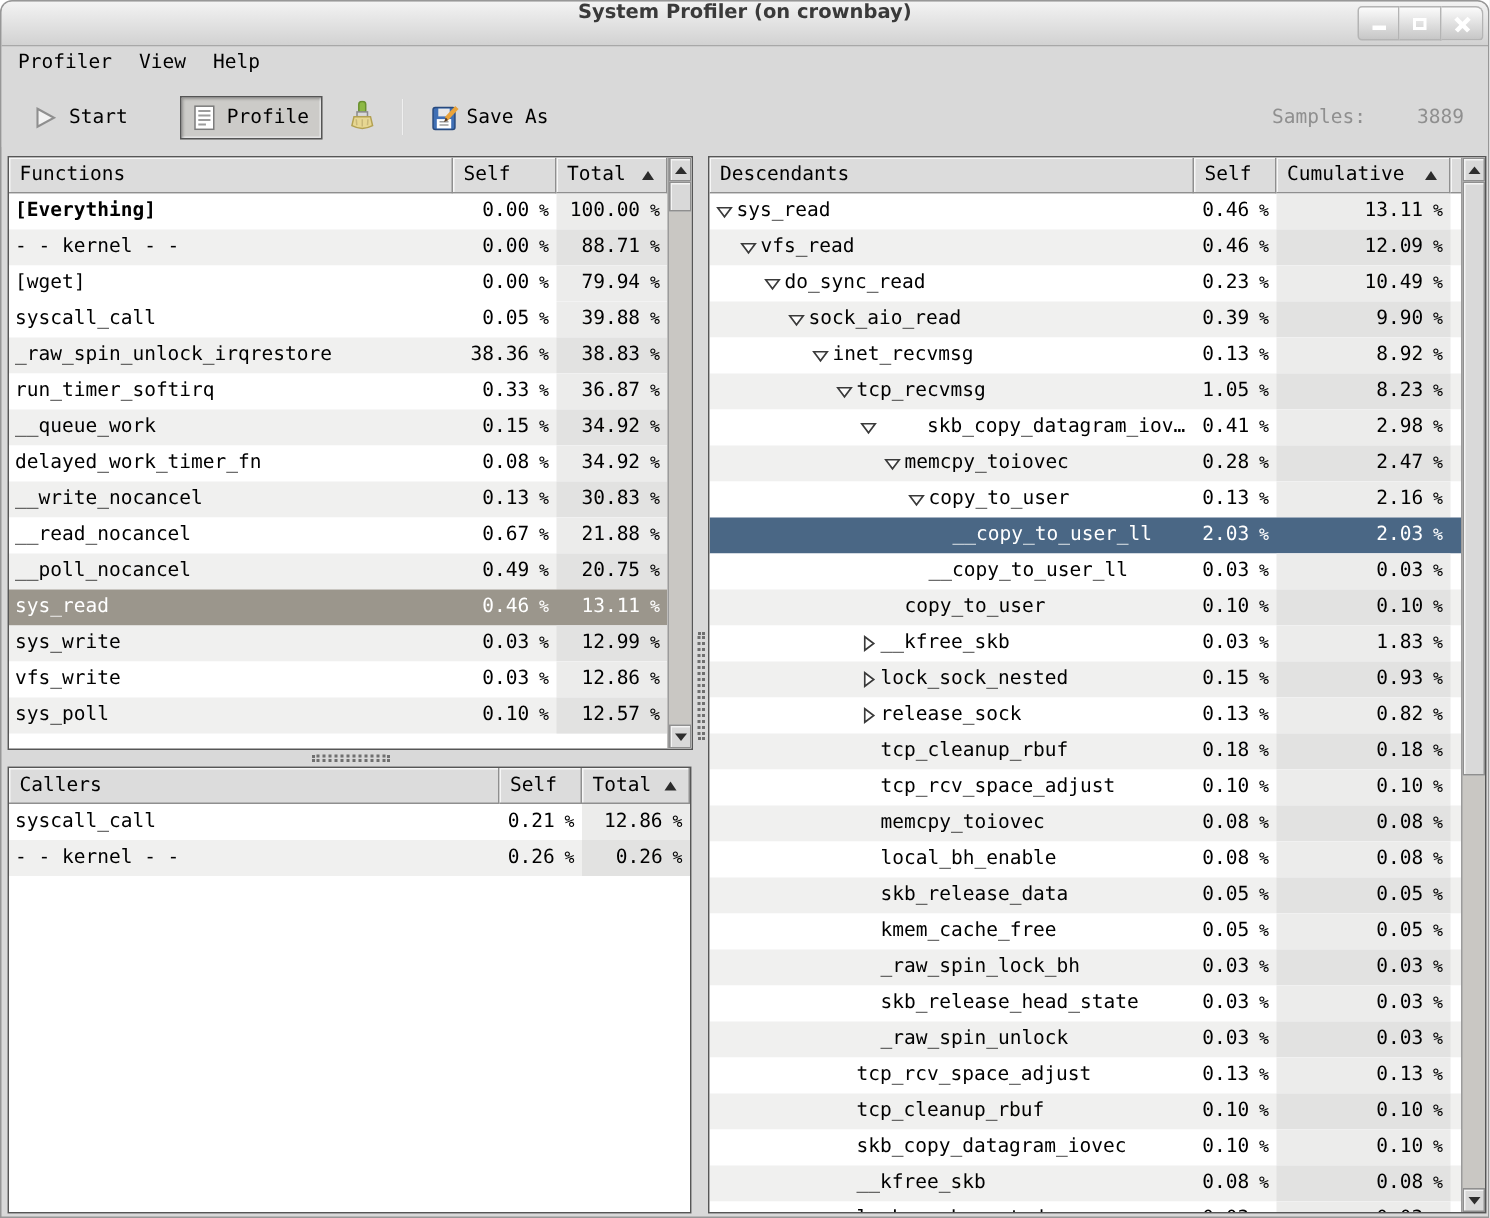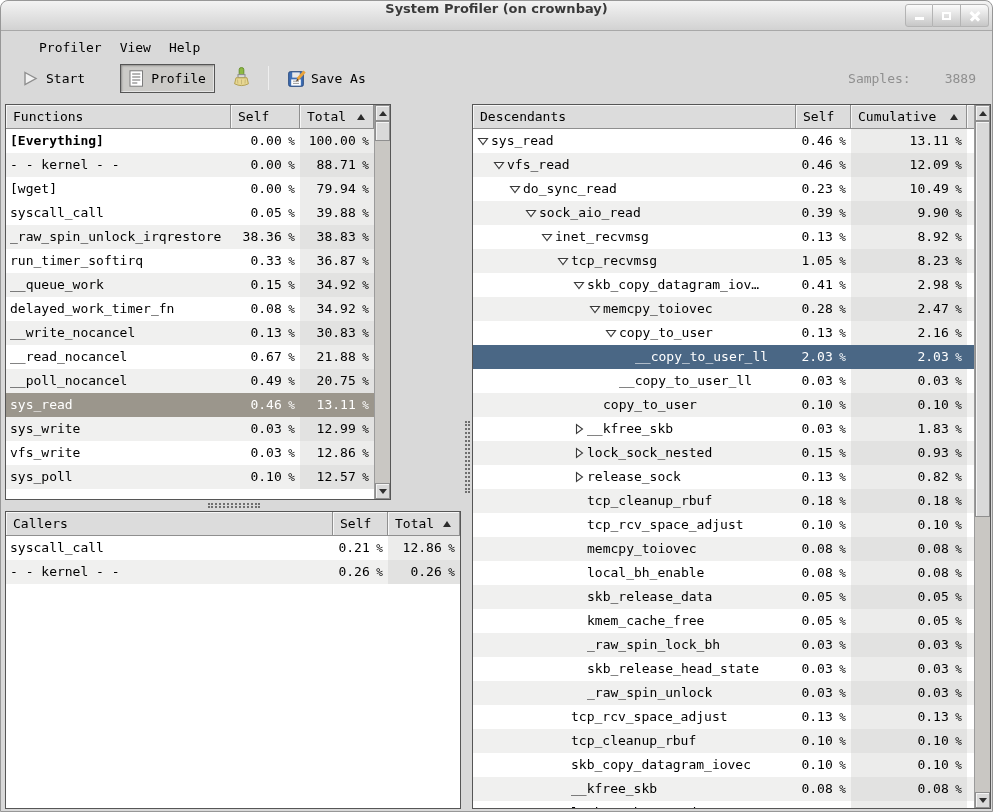--- a/index.html
+++ b/index.html
@@ -16,35 +16,35 @@
   .winbtn.first{border-left-width:1px;border-radius:3px 0 0 3px;}
   .winbtn.last{border-radius:0 5px 3px 0;}
   .glyph-min{width:9px;height:3px;background:#fff;margin-top:6px;}
   .glyph-max{width:9px;height:8px;border:2px solid #fff;}
   .glyph-close{width:10px;height:10px;position:relative;}
   .glyph-close::before,.glyph-close::after{content:"";position:absolute;left:-1px;top:4px;width:12px;height:2.5px;background:#fff;}
   .glyph-close::before{transform:rotate(45deg);}
   .glyph-close::after{transform:rotate(-45deg);}
 
   
-  .menubar{height:27px;display:flex;align-items:flex-end;padding-left:2px;background:#d9d9d9;margin-left:27px;}
+  .menubar{height:27px;display:flex;align-items:flex-start;padding-left:2px;background:#d9d9d9;}
   .menu-item{padding:3px 9px;}
 
   
   .toolbar{height:40px;display:flex;align-items:center;padding:0 16px 0 12px;background:#d9d9d9;}
   .tbtn{display:flex;align-items:center;gap:7px;padding:5px 8px;border:1px solid transparent;}
   .tbtn.pressed{margin-left:26px;background:#cccbc8;border:1px solid #555;box-shadow:inset 1px 1px 2px rgba(0,0,0,.28), inset -1px -1px 0 #e8e8e8;}
   .tbtn.iconic{margin-left:12px;padding:4px;}
   .tsep{width:1px;height:24px;background:#a2a2a2;border-right:1px solid #efefef;margin-left:12px;}
   .tbtn.save{margin-left:10px;gap:4px;}
   .samples{margin-left:auto;display:flex;gap:34px;color:#8f8f8f;}
 
   
   .panel{position:absolute;background:#fff;border:1px solid #565656;display:flex;overflow:hidden;}
-  .p-func{left:4px;top:103px;width:386px;height:396px;}
+  .p-func{left:4px;top:103px;width:457px;height:396px;}
   .p-call{left:4px;top:510px;width:456px;height:298px;}
   .p-desc{left:471px;top:103px;width:519px;height:705px;}
   .tablecol{flex:1;display:flex;flex-direction:column;overflow:hidden;min-width:0;}
   .thead{display:flex;height:24px;flex:none;}
   .th{background:#dcdcdc;border-right:1px solid #8f8f8f;border-bottom:1px solid #8f8f8f;box-shadow:inset 1px 1px 0 #f7f7f7;padding:0 7px;display:flex;align-items:center;flex:none;}
   .th-name{flex:1;min-width:0;}
   .th .sort{margin-left:auto;width:0;height:0;border-left:4px solid transparent;border-right:4px solid transparent;border-bottom:6px solid #2c2c2c;margin-right:1px;}
   .th-fill{width:7px;padding:0;border-right:none;}
   .rows{flex:1;overflow:hidden;display:flex;flex-direction:column;}
   .trow{display:flex;height:24px;flex:none;background:#fff;}
@@ -348,21 +348,21 @@
             <div class="cell num ctotal sorted"><span>8.92</span><span class="pct">&nbsp;%</span></div>
           </div>
           <div class="trow alt">
             <div class="cell cname" style="padding-left: 84px;"><svg viewBox="0 0 12 12" class="expander">
                 <polygon points="1.5,3.5 10.5,3.5 6,9.5"></polygon>
               </svg><span>tcp_recvmsg</span></div>
             <div class="cell num cself"><span>1.05</span><span class="pct">&nbsp;%</span></div>
             <div class="cell num ctotal sorted"><span>8.23</span><span class="pct">&nbsp;%</span></div>
           </div>
           <div class="trow">
-            <div class="cell cname" style="padding-left: 100px;"><svg viewBox="0 0 12 12" class="expander">
+            <div class="cell cname" style="padding-left: 100px; gap: 31px;"><svg viewBox="0 0 12 12" class="expander">
                 <polygon points="1.5,3.5 10.5,3.5 6,9.5"></polygon>
               </svg><span>skb_copy_datagram_iov…</span></div>
             <div class="cell num cself"><span>0.41</span><span class="pct">&nbsp;%</span></div>
             <div class="cell num ctotal sorted"><span>2.98</span><span class="pct">&nbsp;%</span></div>
           </div>
           <div class="trow alt">
             <div class="cell cname" style="padding-left: 116px;"><svg viewBox="0 0 12 12" class="expander">
                 <polygon points="1.5,3.5 10.5,3.5 6,9.5"></polygon>
               </svg><span>memcpy_toiovec</span></div>
             <div class="cell num cself"><span>0.28</span><span class="pct">&nbsp;%</span></div>

